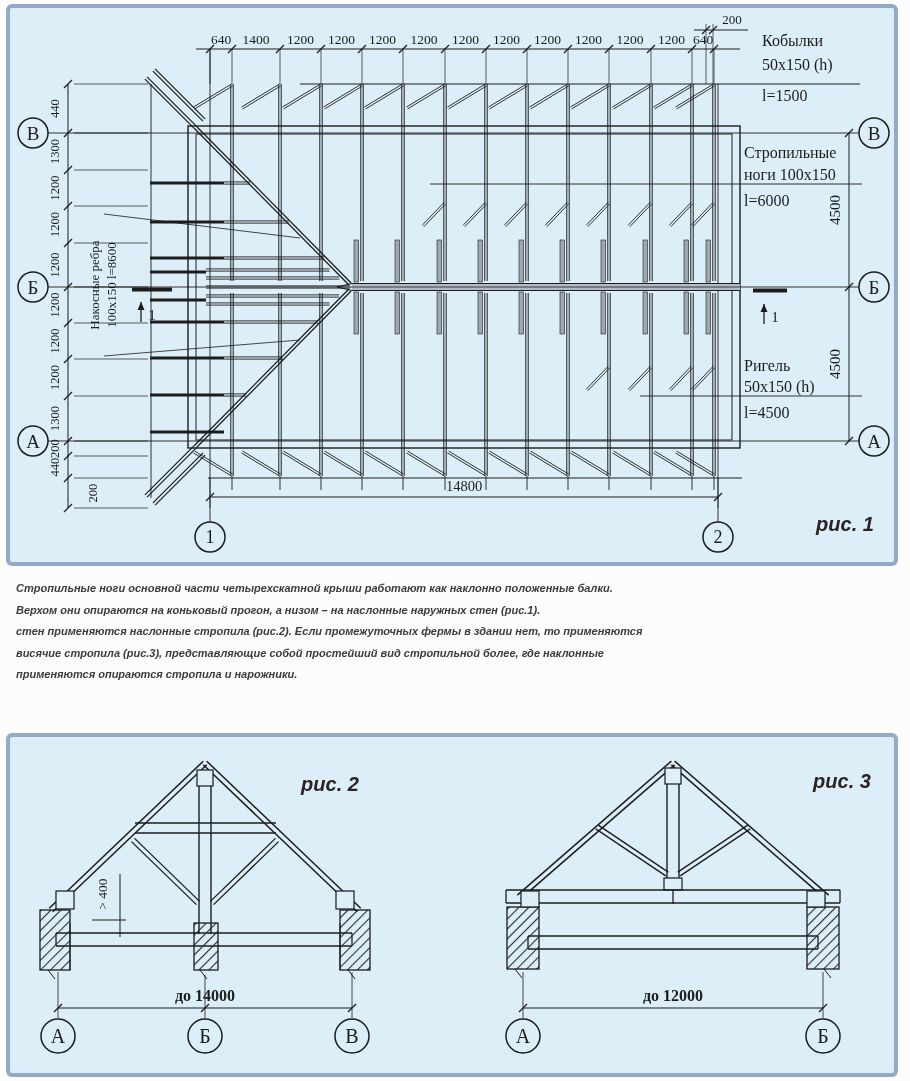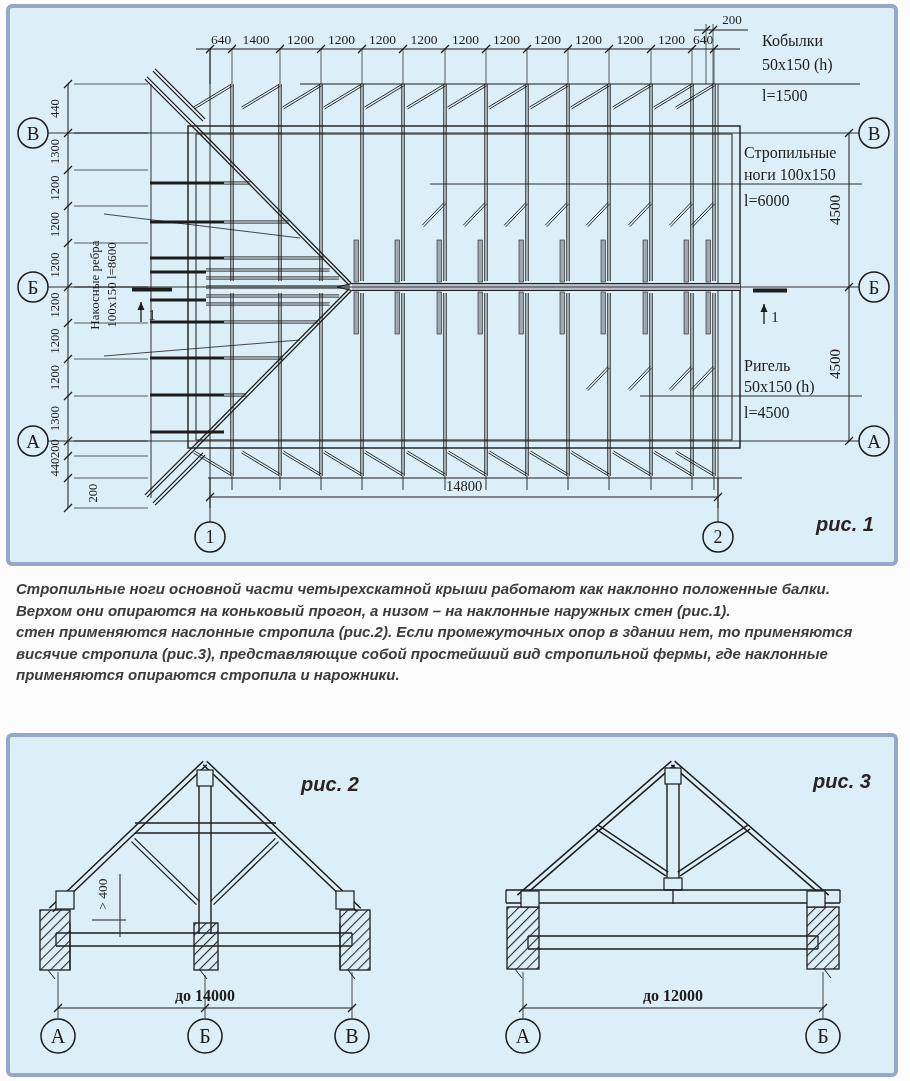--- a/index.html
+++ b/index.html
@@ -5,21 +5,21 @@
   html,body{margin:0;padding:0}
   body{width:910px;height:1081px;position:relative;background:#fcfcfc;
        font-family:"Liberation Serif",serif;overflow:hidden}
   .panel{position:absolute;background:#dceef7;border:4px solid #94a9c8;
          border-radius:6px;box-sizing:border-box}
   #p1{left:6px;top:4px;width:892px;height:562px}
   #p2{left:6px;top:733px;width:892px;height:344px}
   svg{display:block;width:100%;height:100%}
   .textblock{position:absolute;left:16px;top:578px;width:888px;
              font-family:"Liberation Sans",sans-serif;font-style:italic;
-             font-weight:bold;font-size:15px;line-height:21.6px;color:#3c3c3c}
+             font-weight:bold;font-size:11px;line-height:21.6px;color:#3c3c3c}
   .textblock div{white-space:nowrap}
 </style>
 </head>
 <body>
 
 <section class="panel" id="p1">
   <svg id="svg1" viewBox="10 8 884 554">
       <g>
         <line x1="48" y1="133" x2="859" y2="133" stroke="#1c1c1c" stroke-width="0.9"></line>
         <line x1="48" y1="287" x2="859" y2="287" stroke="#1c1c1c" stroke-width="0.9"></line>
@@ -405,23 +405,23 @@
         <line x1="764" y1="324" x2="764" y2="304" stroke="#1c1c1c" stroke-width="1.3"></line>
         <polygon points="760.5,312 764,304 767.5,312" fill="#1c1c1c"></polygon>
         <text x="775" y="322" fill="#1c1c1c" font-size="15" text-anchor="middle" font-family="&quot;Liberation Serif&quot;,serif">1</text>
       </g>
       <text x="845" y="531" fill="#2b2326" font-size="20" text-anchor="middle" font-family="&quot;Liberation Sans&quot;,sans-serif" font-weight="bold" font-style="italic">рис. 1</text>
     </svg>
 </section>
 
 <div class="textblock">
   <div>Стропильные ноги основной части четырехскатной крыши работают как наклонно положенные балки.</div>
-  <div>Верхом они опираются на коньковый прогон, а низом – на наклонные наружных стен (рис.1).</div>
-  <div>стен применяются наслонные стропила (рис.2). Если промежуточных опор в здании нет, то применяются</div>
-  <div>висячие стропила (рис.3), представляющие собой простейший вид стропильной фермы, где наклонные</div>
+  <div>Верхом они опираются на коньковый прогон, а низом – на наслонные наружных стен (рис.1).</div>
+  <div>стен применяются наслонные стропила (рис.2). Если промежуточных фермы в здании нет, то применяются</div>
+  <div>висячие стропила (рис.3), представляющие собой простейший вид стропильной более, где наклонные</div>
   <div>применяются опираются стропила и нарожники.</div>
 </div>
 
 <section class="panel" id="p2">
   <svg id="svg2" viewBox="10 737 884 336">
       <defs>
         <pattern id="hatch" width="7" height="7" patternUnits="userSpaceOnUse" patternTransform="rotate(45)">
           <line x1="0" y1="0" x2="0" y2="7" stroke="#2d2d2d" stroke-width="2.2"></line>
         </pattern>
       </defs>

